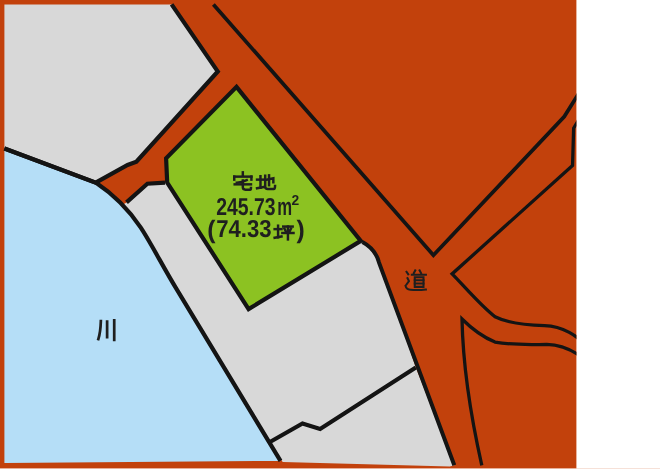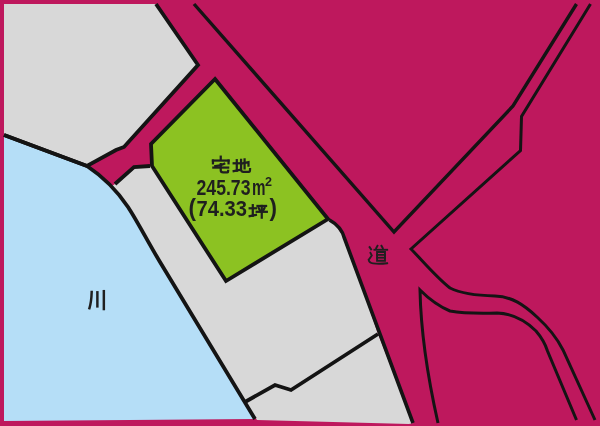--- a/index.html
+++ b/index.html
@@ -1,16 +1,16 @@
 <!DOCTYPE html>
 <html><head>
 <meta charset="utf-8">
 <style>
   html,body{margin:0;padding:0;background:#fff;}
-  .wrap{width:600px;height:426px;position:relative;overflow:hidden;background:#be185d;}
+  .wrap{width:524px;height:426px;position:relative;overflow:hidden;background:#c2410c;}
   svg{display:block;}
   text{font-family:"Liberation Sans", sans-serif;font-weight:bold;fill:#1f1f1f;}
 </style>
 </head>
 <body>
 <div class="wrap">
 <svg width="600" height="426" viewBox="0 0 600 426">
 
   <polygon points="4,4 156,4 198,65 124,147 116,150 87,166 4,135" fill="#d8d8d8"></polygon>
 

